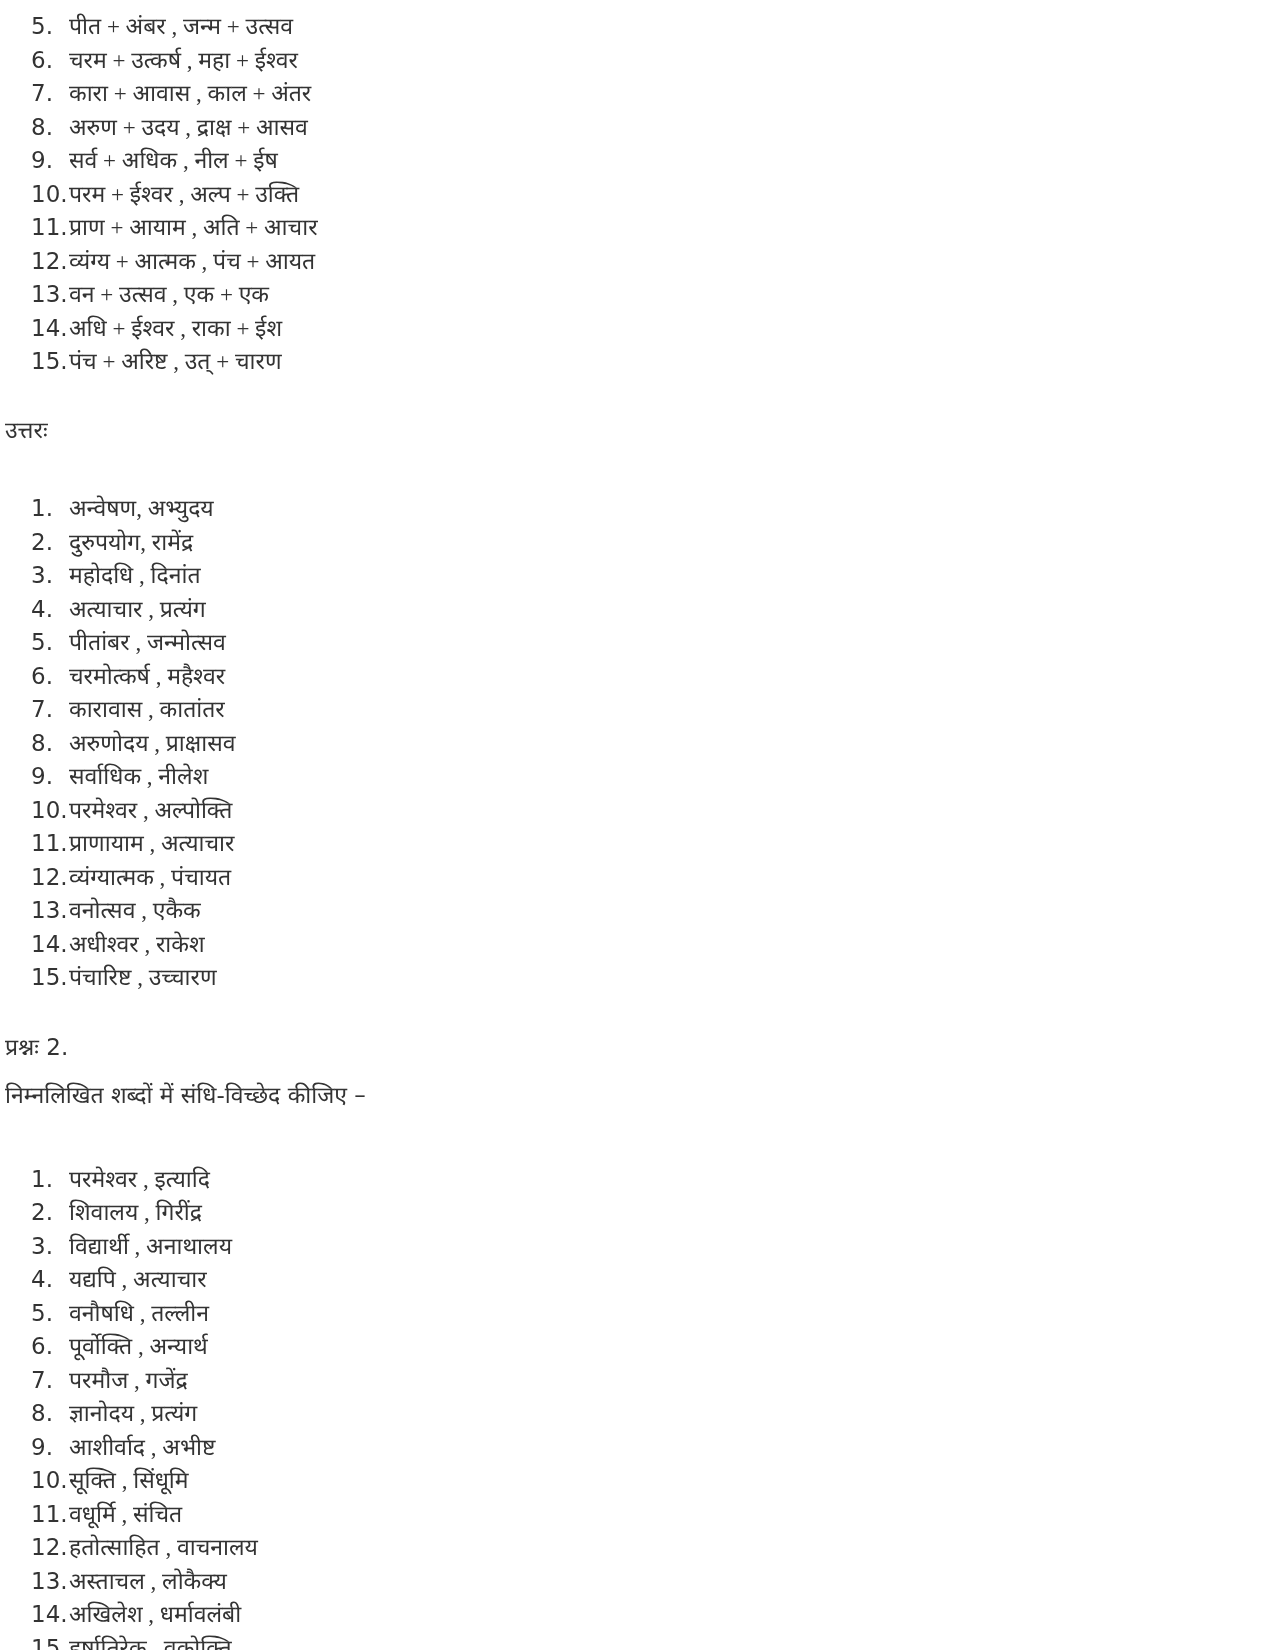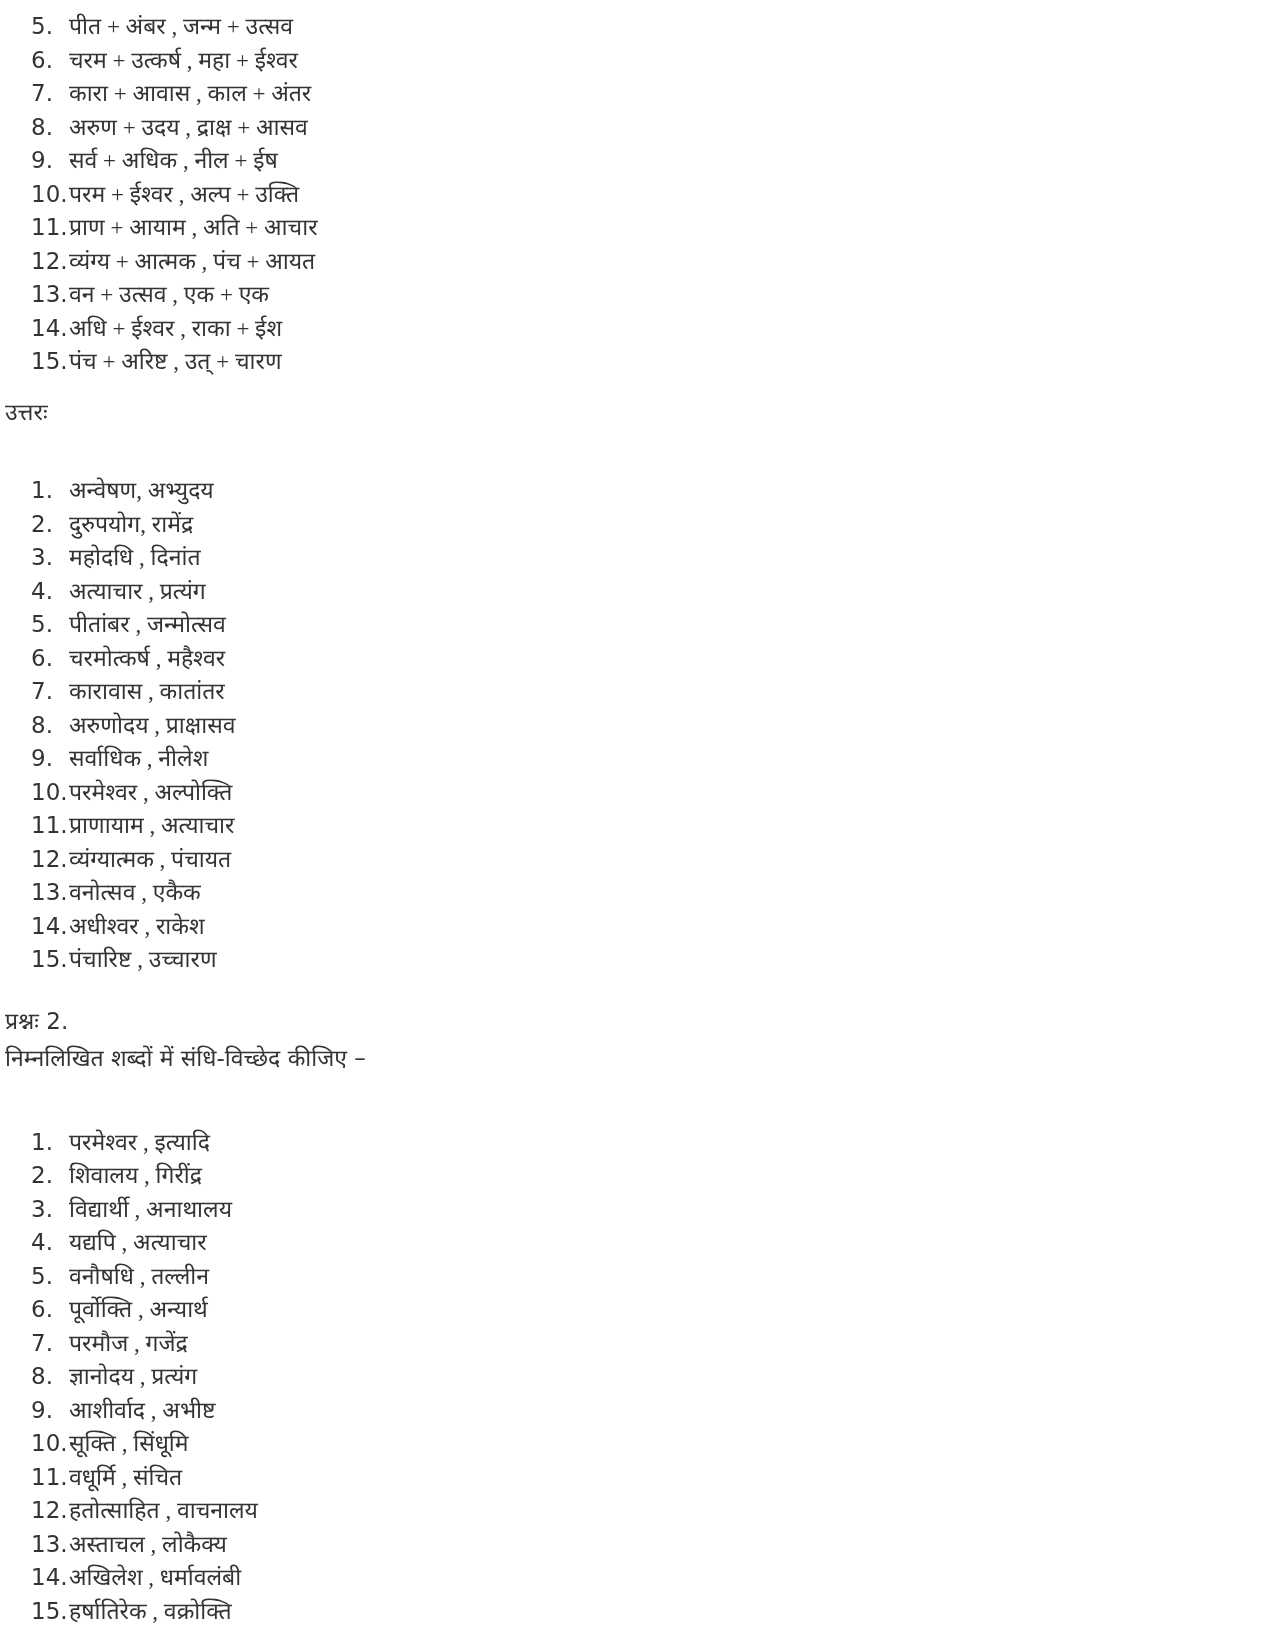--- a/index.html
+++ b/index.html
@@ -34,24 +34,24 @@
   }
   .txt {
     flex: 1 1 auto;
     white-space: nowrap;
     font-family: Liberation Serif, serif;
   }
   .plain {
     margin: 0 0 0 5px;
   }
   #list-q1 { padding-top: 10px; }
-  #answers-heading { margin-top: 17px; }
+  #answers-heading { margin-top: 35px; }
   #list-answers { margin-top: 46px; }
-  #q2-label { margin-top: 28px; }
-  #q2-instruction { margin-top: 5px; }
+  #q2-label { margin-top: 36px; }
+  #q2-instruction { margin-top: 16px; }
   #list-q2 { margin-top: 51px; }
 </style>
 </head>
 <body>
 
 <div class="page">
 
   <ol id="list-q1" class="word-list">
       <li class="word-row">
         <span class="num">5.</span>

